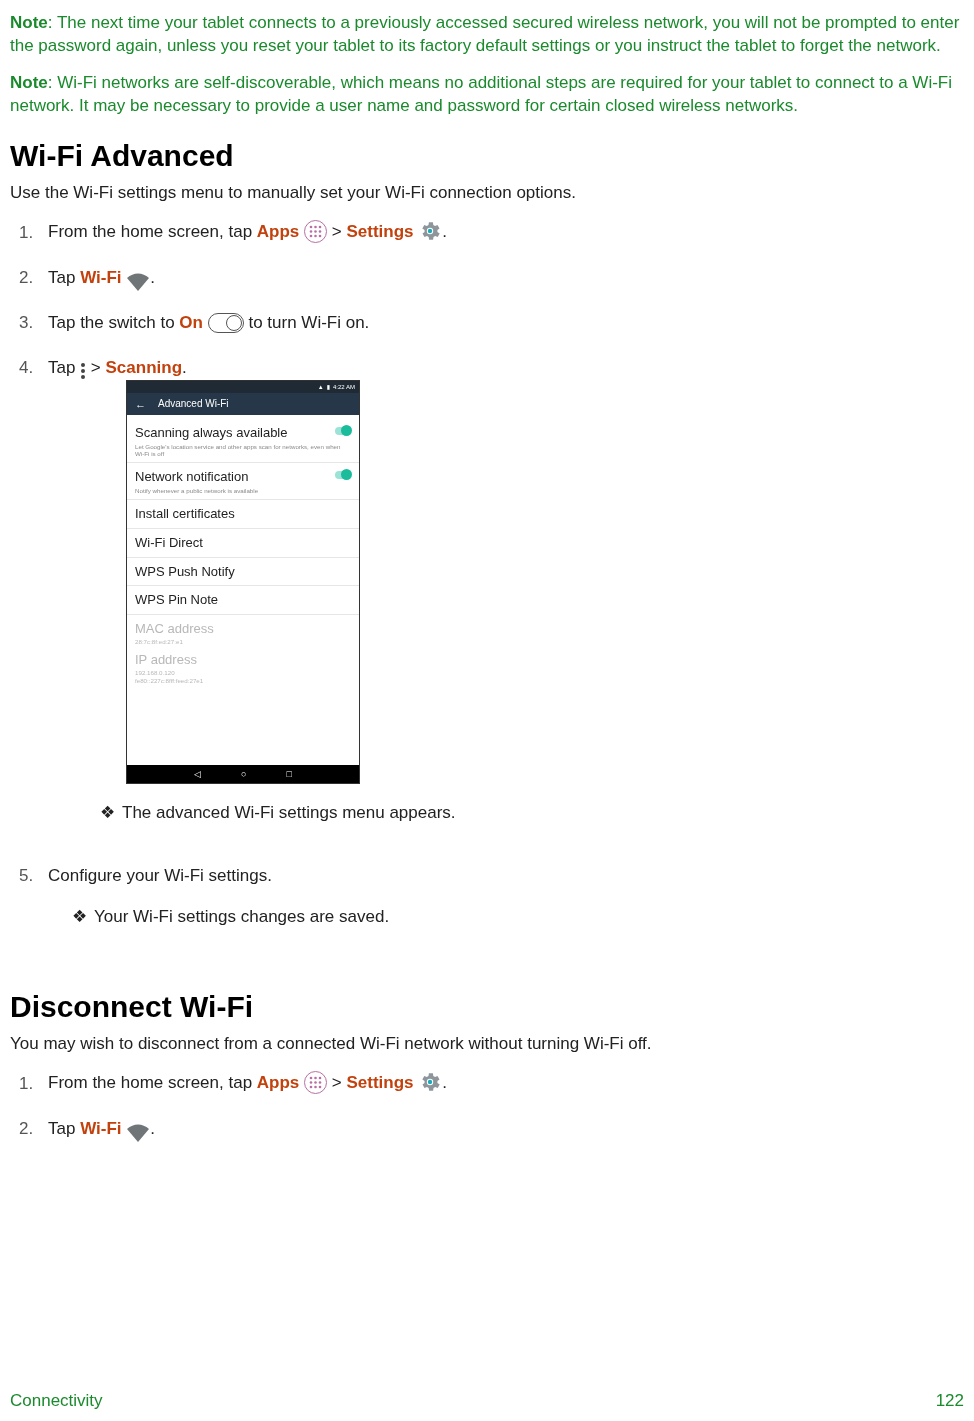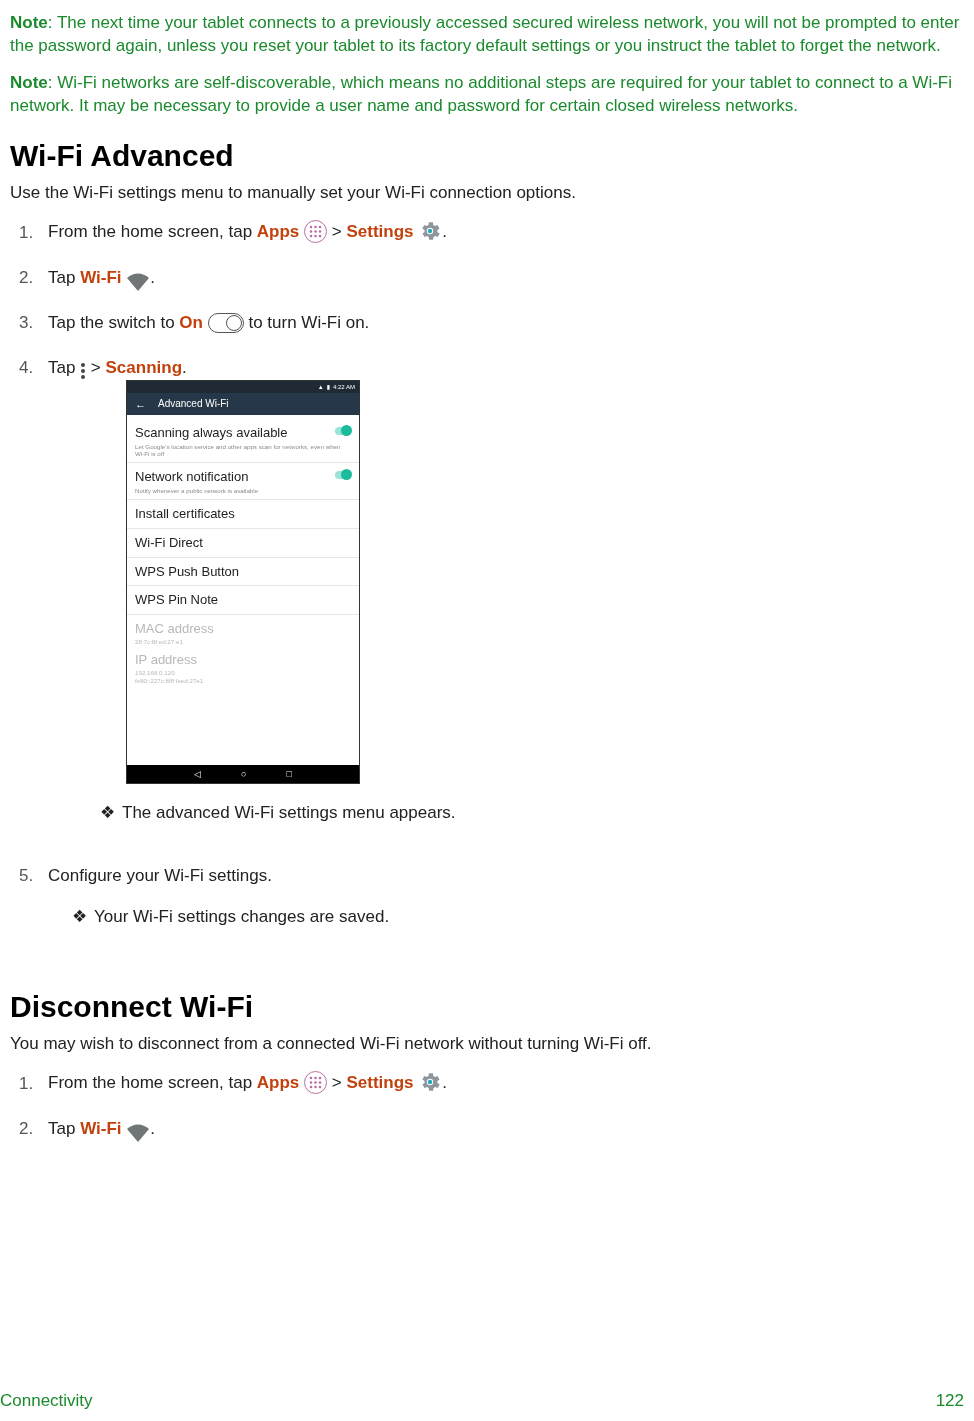--- a/index.html
+++ b/index.html
@@ -87,21 +87,21 @@
   }
   .blank { height:76px; }
   .navbar {
     background:#000; height:18px; display:flex; justify-content:center; gap:40px;
     align-items:center;
   }
   .navbar span { color:#fff; font-size:9px; }
 
   
   .footer {
-    position:absolute; bottom:8px; left:0; right:10px;
+    position:absolute; bottom:8px; left:10px; right:10px;
     display:flex; justify-content:space-between; color:#1a8a2d; font-size:17px;
   }
 </style>
 </head>
 <body>
 
 <p class="note">
   <b>Note</b><span>: The next time your tablet connects to a previously accessed secured wireless network, you will not be prompted to enter the password again, unless you reset your tablet to its factory default settings or you instruct the tablet to forget the network.</span>
 </p>
 <p class="note">
@@ -179,21 +179,21 @@
           <div class="s">Notify whenever a public network is available</div>
           <div class="toggle"></div>
         </div>
         <div class="row">
           <div class="t">Install certificates</div>
         </div>
         <div class="row">
           <div class="t">Wi-Fi Direct</div>
         </div>
         <div class="row">
-          <div class="t">WPS Push Button</div>
+          <div class="t">WPS Push Notify</div>
         </div>
         <div class="row">
           <div class="t">WPS Pin Note</div>
         </div>
         <div class="row disabled" style="border-bottom:none;">
           <div class="t">MAC address</div>
           <div class="s">28:7c:8f:ed:27:e1</div>
         </div>
         <div class="row disabled" style="border-bottom:none; padding-top:0;">
           <div class="t">IP address</div>

